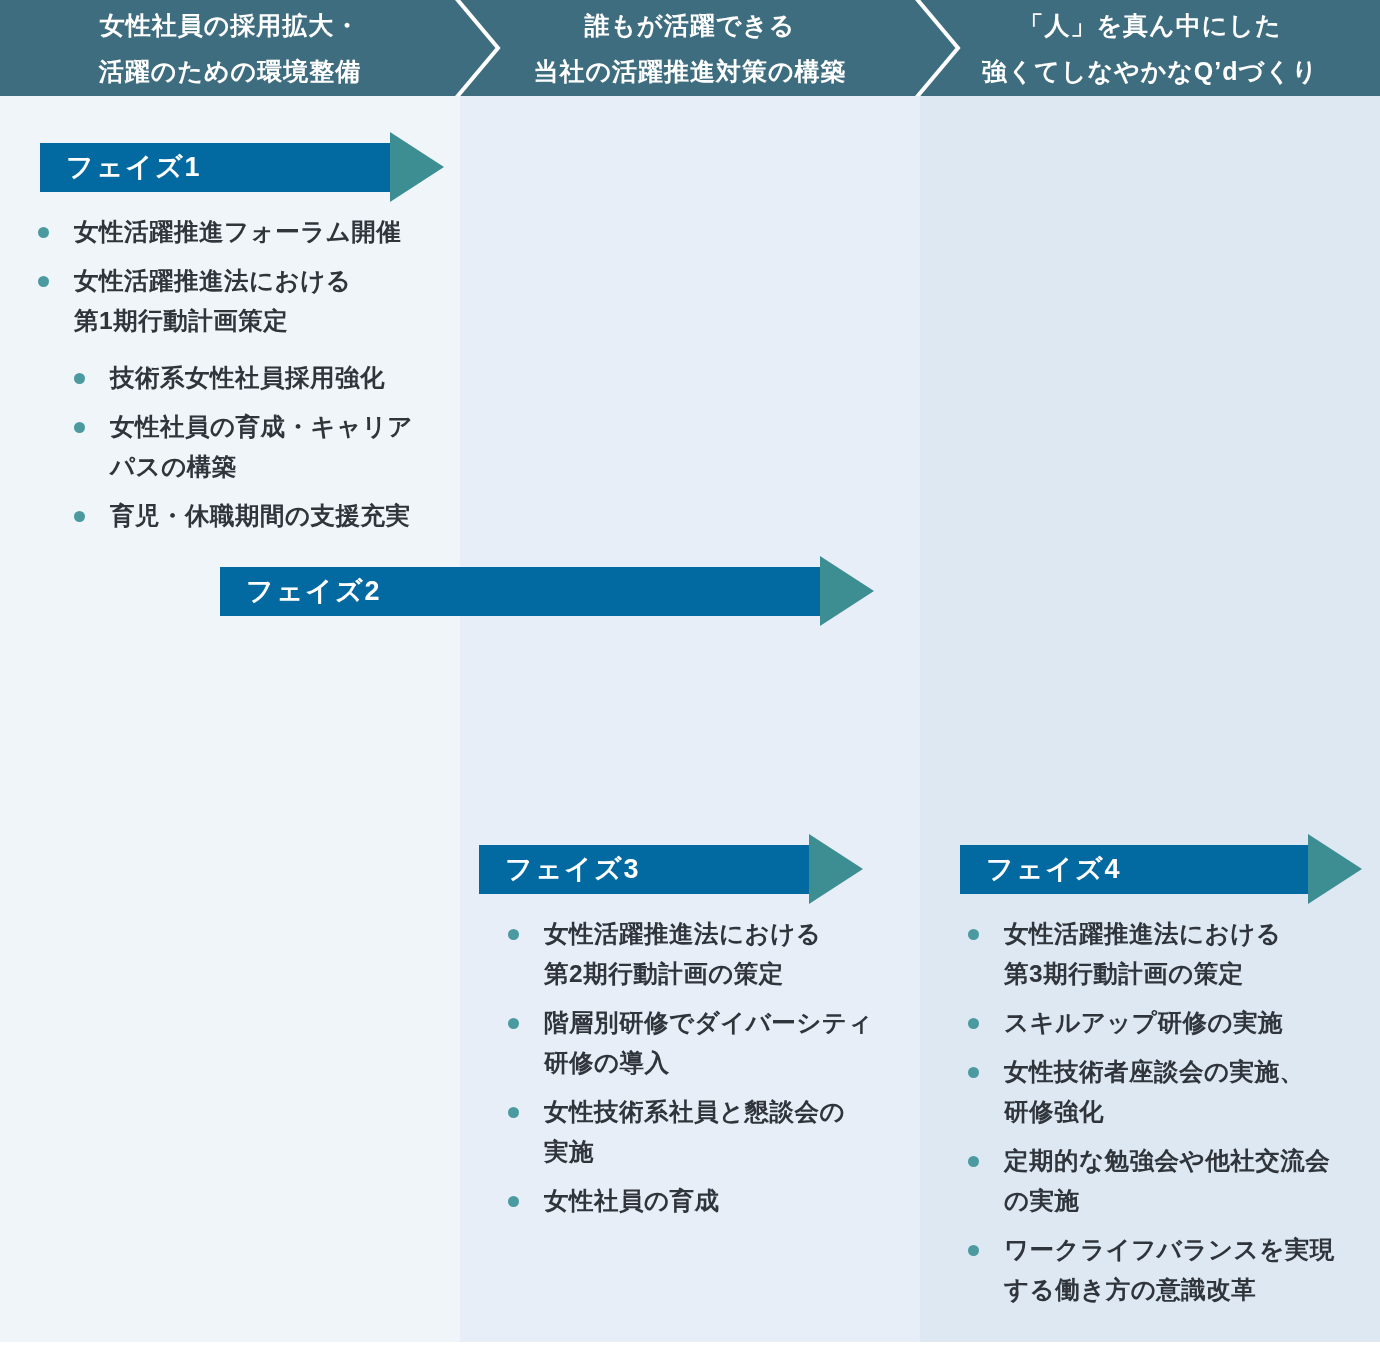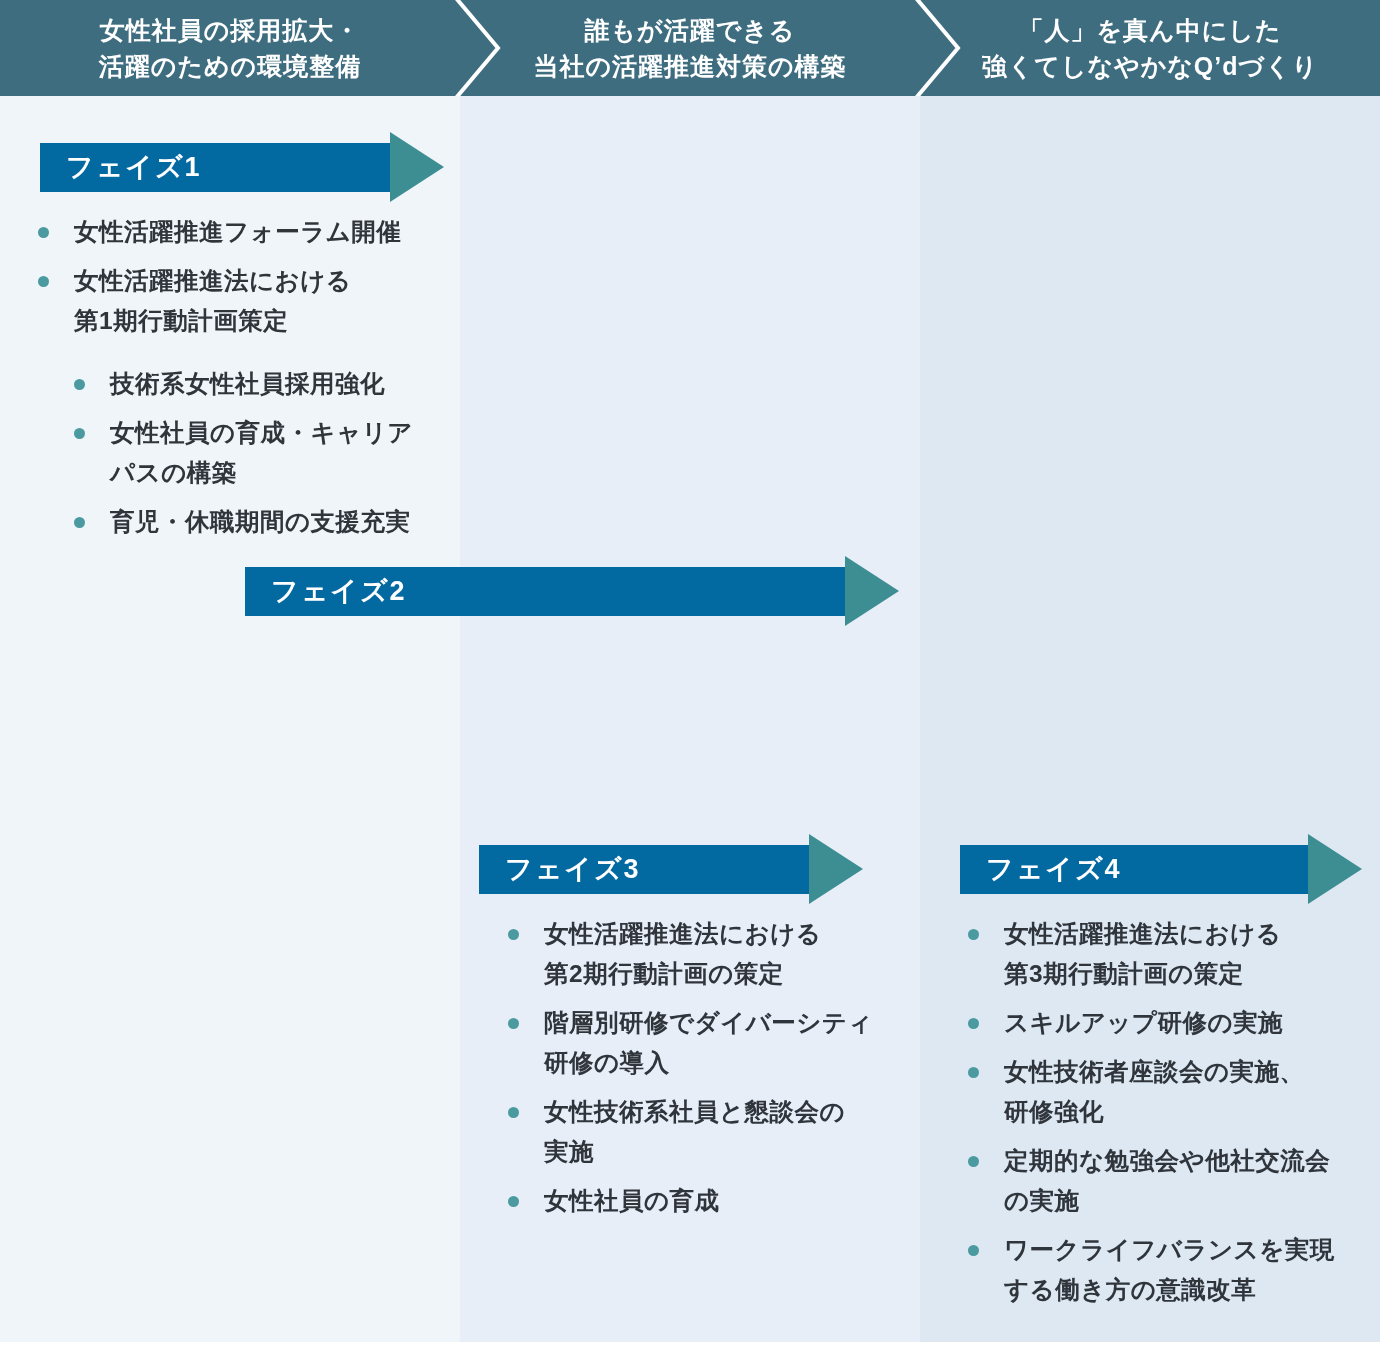--- a/index.html
+++ b/index.html
@@ -2,42 +2,42 @@
 <html lang="ja"><head>
 <meta charset="utf-8">
 <style>
   html,body{margin:0;padding:0;background:#ffffff;}
   body{font-family:"Liberation Sans","DejaVu Sans",sans-serif;}
   #stage{position:relative;width:1380px;height:1348px;background:#ffffff;overflow:hidden;}
 
   
   .header-band{position:absolute;left:0;top:0;width:1380px;height:96px;background:#3e6d80;display:flex;}
   .header-step{width:460px;height:96px;display:flex;align-items:center;justify-content:center;}
-  .header-step .txt{color:#ffffff;font-size:25px;font-weight:700;line-height:36px;text-align:center;white-space:pre-line;letter-spacing:1px;}
+  .header-step .txt{color:#ffffff;font-size:25px;font-weight:700;line-height:46px;text-align:center;white-space:pre-line;letter-spacing:1px;}
   .chevron{position:absolute;top:0;width:52px;height:96px;}
 
   
   .bg-col{position:absolute;top:96px;height:1246px;}
   .bg-col.c1{left:0;width:460px;background:#f0f5f9;}
   .bg-col.c2{left:460px;width:460px;background:#e8eef8;}
   .bg-col.c3{left:920px;width:460px;background:#dde8f3;}
 
   
   .phase-arrow{position:absolute;display:flex;align-items:center;height:70px;}
   .phase-arrow .body{height:49px;background:#0369a1;display:flex;align-items:center;}
   .phase-arrow .body .lbl{color:#ffffff;font-size:27px;font-weight:700;padding-left:26px;letter-spacing:2px;}
   .phase-arrow .head{width:0;height:0;border-top:35px solid transparent;border-bottom:35px solid transparent;border-left:54px solid #3d8e93;}
 
   
   ul.plist{position:absolute;list-style:none;margin:0;padding:0;}
   ul.plist li{position:relative;padding-left:38px;margin-bottom:9px;color:#30353c;font-size:24.5px;font-weight:600;line-height:40px;letter-spacing:0.5px;}
   ul.plist li .txt{white-space:pre-line;}
   ul.plist li .dot{position:absolute;left:2px;top:15px;width:11px;height:11px;border-radius:50%;background:#4a9aa0;}
   ul.plist li.indent{margin-left:36px;}
-  ul.plist li.first-indent{margin-top:23px;}
+  ul.plist li.first-indent{margin-top:17px;}
 
   .bottom-strip{position:absolute;left:0;top:1342px;width:1380px;height:6px;background:#ffffff;}
 </style>
 </head>
 <body>
 
 <div id="stage">
 
   <div class="bg-col c1"></div>
   <div class="bg-col c2"></div>
@@ -75,21 +75,21 @@
   <ul class="plist" style="left:36px;top:212px;width:410px;">
     <li><span class="dot"></span><span class="txt">女性活躍推進フォーラム開催</span></li>
     <li><span class="dot"></span><span class="txt">女性活躍推進法における
 第1期行動計画策定</span></li>
     <li class="indent first-indent"><span class="dot"></span><span class="txt">技術系女性社員採用強化</span></li>
     <li class="indent"><span class="dot"></span><span class="txt">女性社員の育成・キャリア
 パスの構築</span></li>
     <li class="indent"><span class="dot"></span><span class="txt">育児・休職期間の支援充実</span></li>
   </ul>
 
-  <div class="phase-arrow" style="left:245px;top:556px;">
+  <div class="phase-arrow" style="left:220px;top:556px;">
     <div class="body" style="width:600px;">
       <span class="lbl">フェイズ2</span>
     </div>
     <div class="head"></div>
   </div>
 
 
   <div class="phase-arrow" style="left:472px;top:834px;padding-left:7px;">
     <div class="body" style="width:330px;">
       <span class="lbl">フェイズ3</span>

